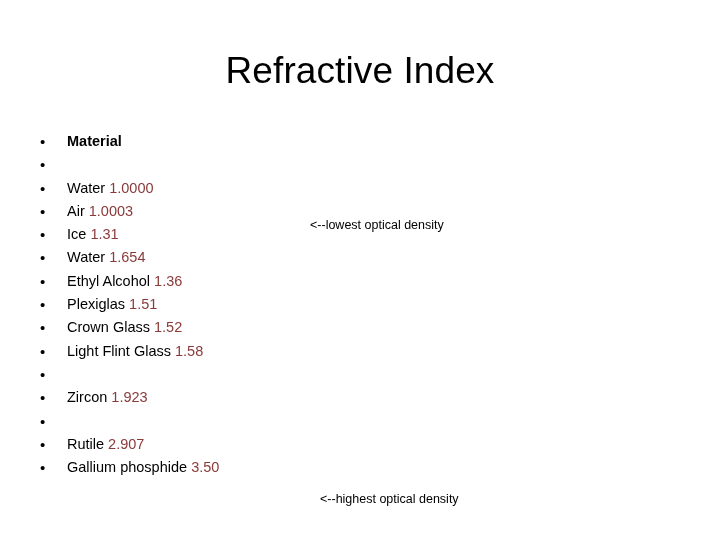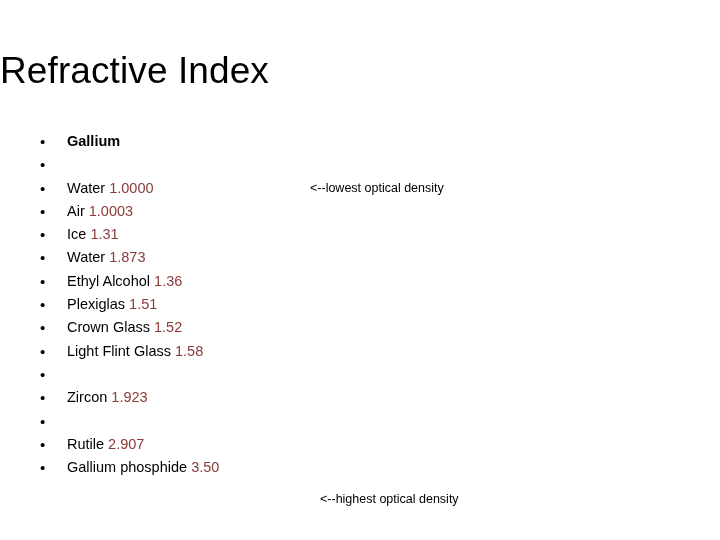--- a/index.html
+++ b/index.html
@@ -18,20 +18,21 @@
     position: relative;
     width: 720px;
     height: 540px;
     background: #ffffff;
   }
   #slide-title {
     position: absolute;
     left: 0;
     top: 49px;
     width: 720px;
+    text-align: center;
     font-size: 37px;
     font-weight: normal;
     color: #000000;
     letter-spacing: 0.1px;
     line-height: 44px;
     white-space: nowrap;
   }
   #bullet-list {
     position: absolute;
     left: 0;
@@ -74,57 +75,58 @@
   .annotation {
     position: absolute;
     top: 0;
     font-size: 12.5px;
     color: #000000;
     line-height: 23.3px;
     white-space: nowrap;
   }
   .annotation.lowest {
     left: 310px;
+    margin-top: 37px;
   }
   .annotation.highest {
     left: 320px;
     margin-top: 32px;
   }
 </style>
 </head>
 <body>
 
 <div id="slide">
 
   <div id="slide-title">Refractive Index</div>
 
   <div id="bullet-list">
       <div class="bullet-row header">
         <span class="bullet-marker">•</span>
-        <span class="bullet-text"><span class="material-name">Gallium</span></span>
+        <span class="bullet-text"><span class="material-name">Material</span></span>
       </div>
       <div class="bullet-row header">
         <span class="bullet-marker">•</span>
       </div>
       <div class="bullet-row">
         <span class="bullet-marker">•</span>
         <span class="bullet-text"><span class="material-name">Water</span> <span class="index-value">1.0000</span></span>
         <span class="annotation lowest">&lt;--lowest optical density</span>
       </div>
       <div class="bullet-row">
         <span class="bullet-marker">•</span>
         <span class="bullet-text"><span class="material-name">Air</span> <span class="index-value">1.0003</span></span>
       </div>
       <div class="bullet-row">
         <span class="bullet-marker">•</span>
         <span class="bullet-text"><span class="material-name">Ice</span> <span class="index-value">1.31</span></span>
       </div>
       <div class="bullet-row">
         <span class="bullet-marker">•</span>
-        <span class="bullet-text"><span class="material-name">Water</span> <span class="index-value">1.873</span></span>
+        <span class="bullet-text"><span class="material-name">Water</span> <span class="index-value">1.654</span></span>
       </div>
       <div class="bullet-row">
         <span class="bullet-marker">•</span>
         <span class="bullet-text"><span class="material-name">Ethyl Alcohol</span> <span class="index-value">1.36</span></span>
       </div>
       <div class="bullet-row">
         <span class="bullet-marker">•</span>
         <span class="bullet-text"><span class="material-name">Plexiglas</span> <span class="index-value">1.51</span></span>
       </div>
       <div class="bullet-row">

